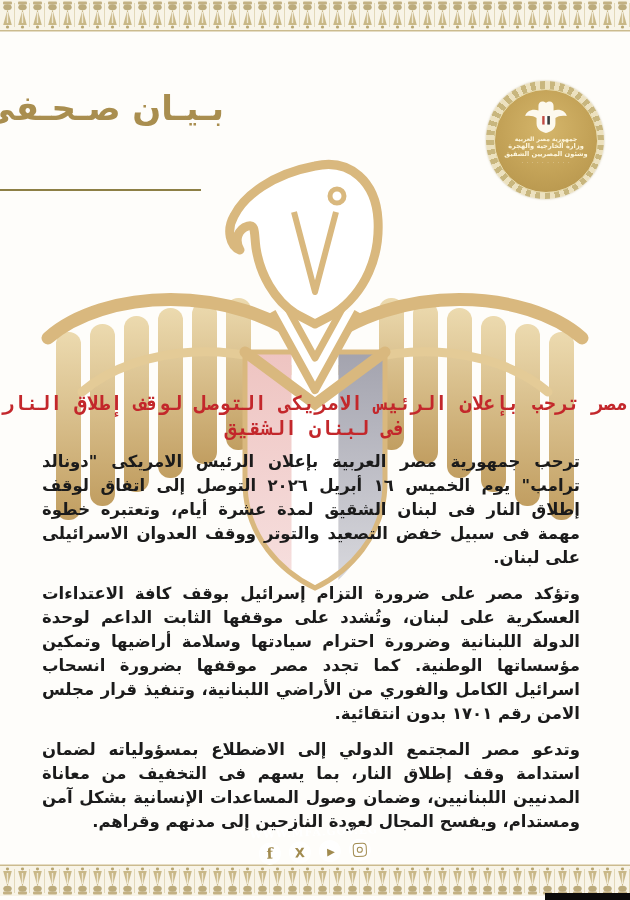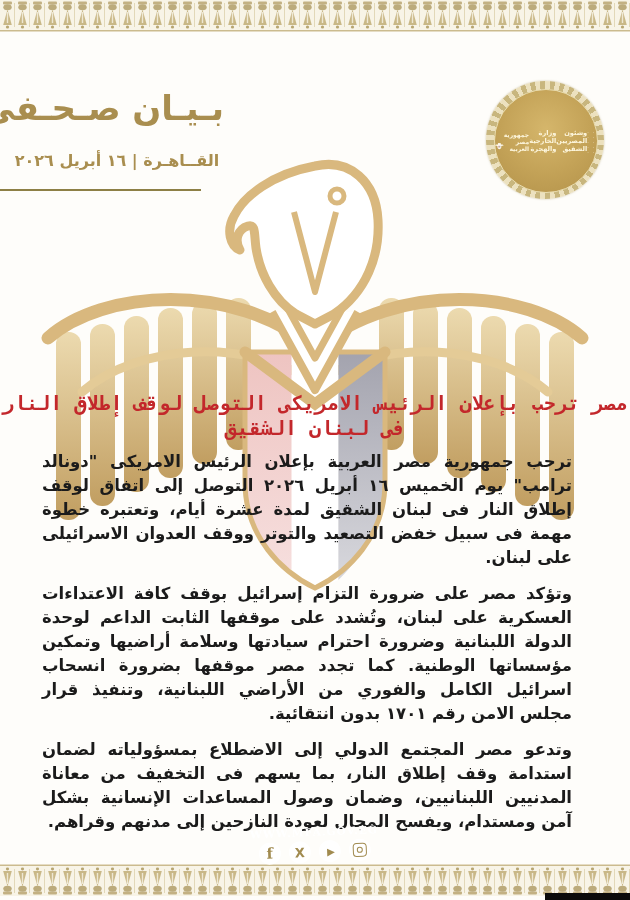--- a/index.html
+++ b/index.html
@@ -17,36 +17,36 @@
   .dateline{position:absolute;left:10px;top:151px;width:214px;text-align:center;
     font-size:16px;font-weight:700;color:#a98e4f;direction:rtl;white-space:nowrap;}
   .gold-rule{position:absolute;left:0;top:189px;width:201px;height:2px;background:#8d7f45;}
 
   
   .seal{position:absolute;left:486px;top:81px;width:118px;height:118px;border-radius:50%;
     background:repeating-conic-gradient(#ece1bf 0deg 5deg,#c8b67e 5deg 10deg);
     box-shadow:0 0 2px rgba(150,130,70,.5);}
   .seal-inner{position:absolute;left:8px;top:8px;width:102px;height:102px;border-radius:50%;
     background:radial-gradient(circle at 50% 38%,#d5b66b 0%,#c3a257 55%,#b3924a 100%);
-    border:1px solid #e9dcae;display:flex;flex-direction:row;align-items:center;}
+    border:1px solid #e9dcae;display:flex;flex-direction:column;align-items:center;}
   .seal-eagle{margin-top:10px;}
   .seal-country{font-size:6px;font-weight:700;color:#fdf6dd;margin-top:1px;direction:rtl;}
   .seal-ministry1,.seal-ministry2{font-size:6.6px;font-weight:700;color:#fdf6dd;direction:rtl;line-height:8px;}
   .seal-dots{font-size:5px;color:#f4ead0;letter-spacing:1px;line-height:5px;margin-top:2px;}
 
   
   .watermark{position:absolute;left:32px;top:152px;width:566px;height:560px;pointer-events:none;}
 
   
   .headline{position:absolute;left:0;top:391px;width:630px;text-align:center;direction:rtl;
     font-size:20px;font-weight:700;color:#c3272b;z-index:5;font-family:Liberation Mono, monospace;}
 
   
   .body-text{position:absolute;left:42px;top:450px;width:546px;direction:rtl;z-index:5;}
-  .body-text p{margin:0 16px 12px 0;font-size:16.5px;line-height:24px;font-weight:700;
+  .body-text p{margin:0 8px 12px 0;font-size:16.5px;line-height:24px;font-weight:700;
     color:#1b1b1b;text-align:justify;}
 
   
   .banner{position:absolute;left:-2px;top:838px;width:618px;height:37px;
     background:linear-gradient(90deg,#8f7b42 0%,#a992522 0%,#a08a4c 18%,#c0a964 45%,#d5c183 62%,#bfa765 85%,#a78f52 100%);
     transform:rotate(-2.4deg);transform-origin:left top;z-index:6;}
   .banner-content{position:absolute;left:252px;top:1px;width:128px;text-align:center;}
   .site-url{font-family:"DejaVu Serif",serif;font-size:10.5px;font-weight:700;color:#ffffff;
     letter-spacing:1.1px;white-space:nowrap;cursor:pointer;}
   .social-row{display:flex;justify-content:center;gap:8px;margin-top:3px;}
@@ -77,21 +77,20 @@
           <circle cx="7.5" cy="27" r="1.6" fill="#b8a671"></circle>
           <rect x="14.2" y="3" width="0.8" height="24" fill="#ddd2ac"></rect>
         </pattern>
       </defs>
       <rect width="630" height="30" fill="url(#orn1)"></rect>
       <rect y="30" width="630" height="1.5" fill="#cbbb8e"></rect>
     </svg>
   </div>
 
   <div class="stmt-title">بـيـان صـحـفي</div>
-  <div class="dateline">القــاهـرة | ١٦ أبريل ٢٠٢٦</div>
   <div class="gold-rule"></div>
 
   <div class="seal">
     <div class="seal-inner">
       <svg class="seal-eagle" width="44" height="34" viewBox="0 0 46 36">
         <path d="M23 3 C27 0 31 2 31 6 L31 11 C38 9 44 12 45 17 C40 16 36 17 33 19 L33 25 C33 31 28 34 23 35 C18 34 13 31 13 25 L13 19 C10 17 6 16 1 17 C2 12 8 9 15 11 L15 6 C15 2 19 0 23 3 Z" fill="#fdf9ee"></path>
         <rect x="19" y="17" width="2.7" height="9" fill="#c24a42"></rect>
         <rect x="21.7" y="17" width="2.7" height="9" fill="#ffffff"></rect>
         <rect x="24.4" y="17" width="2.7" height="9" fill="#3a3a3a"></rect>
       </svg>

